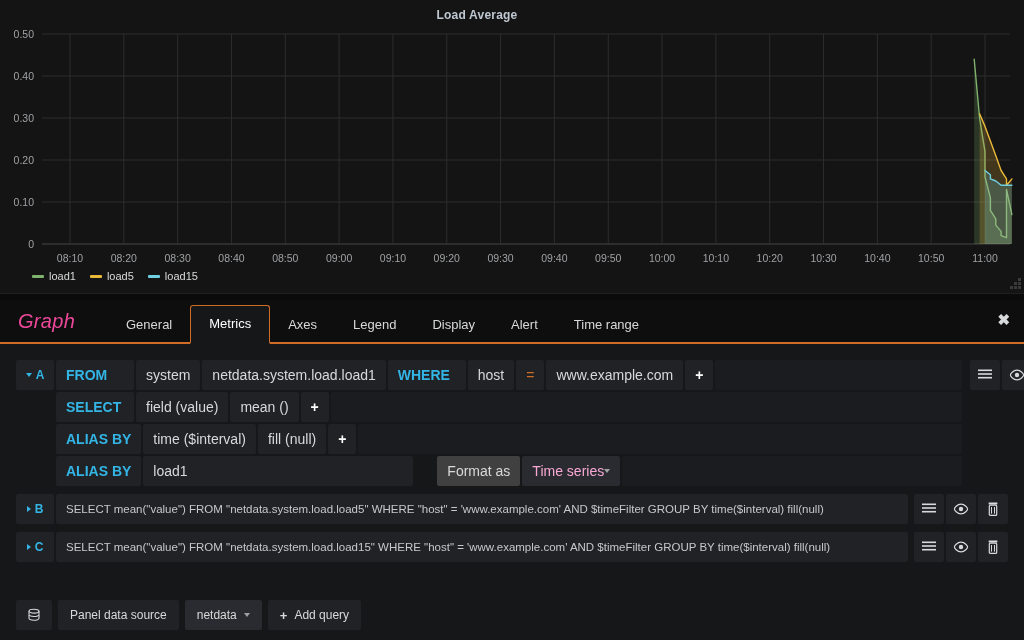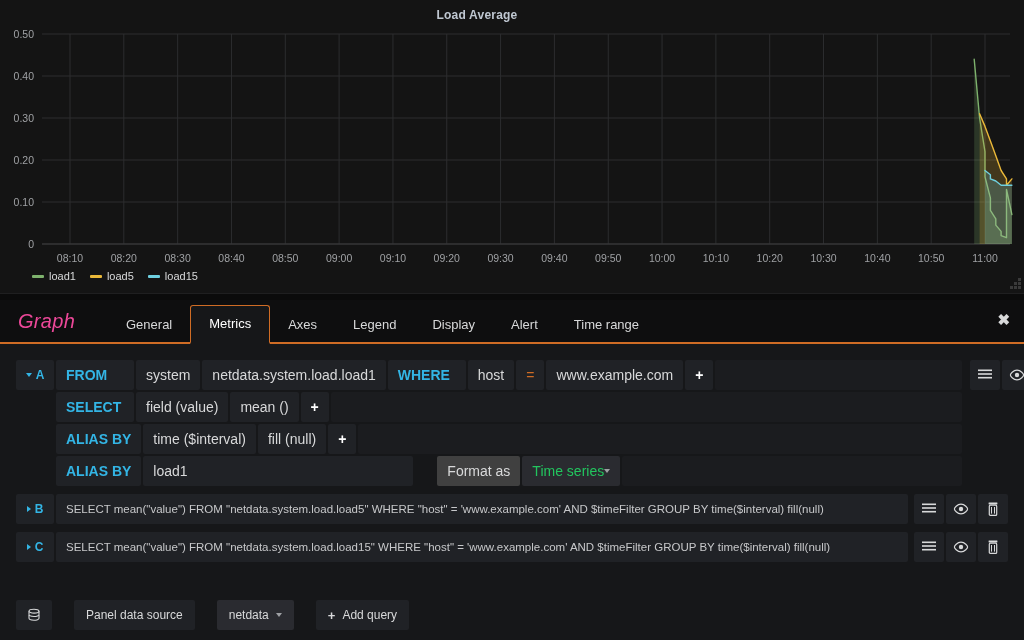--- a/index.html
+++ b/index.html
@@ -105,21 +105,21 @@
   }
   .seg.key { color: #33b5e5; font-weight: bold; min-width: 78px; }
   .seg.op { color: #cf6c25; min-width: 26px; justify-content: center; }
   .seg.plus { min-width: 28px; justify-content: center; color: #fff; font-weight: bold; }
   .seg.flex { flex: 1; background: #1b1c1f; cursor: default; }
   .seg.blank { flex: 1; background: transparent; cursor: default; }
   .seg.alias-input {
     flex: 1; background: #202226; color: #d8d9da; justify-content: flex-start;
   }
   .seg.label-plain { background: #404040; color: #d8d9da; }
-  .seg.select-box { background: #2a2b30; color: #22c55e; }
+  .seg.select-box { background: #2a2b30; color: #f9a8d4; }
   .caret-sm { width: 0; height: 0; border-top: 4px solid #9fa1a4;
               border-left: 3.5px solid transparent; border-right: 3.5px solid transparent; }
 
   .qtools { display: flex; margin-left: 4px; }
   .tool {
     width: 30px; height: 30px; background: #202226; border-radius: 2px;
     margin-left: 2px; display: flex; align-items: center; justify-content: center;
     cursor: pointer;
   }
   .tool svg { display: block; }
@@ -127,21 +127,21 @@
   .qtext {
     flex: 1; height: 30px; background: #202226; border-radius: 2px;
     display: flex; align-items: center; padding: 0 10px;
     font-size: 11.5px; color: #c7c8ca; white-space: nowrap; overflow: hidden;
     cursor: pointer;
   }
 
   
   #editor-footer {
     position: absolute; left: 16px; bottom: 10px;
-    display: flex; align-items: stretch; gap: 22px; margin-top: 32px;
+    display: flex; align-items: stretch; gap: 6px; margin-top: 32px;
   }
   .fbtn {
     height: 30px; background: #202226; border-radius: 2px;
     display: flex; align-items: center; padding: 0 12px;
     font-size: 12px; color: #d8d9da; cursor: pointer; gap: 7px;
     white-space: nowrap;
   }
   .fbtn.icon-only { padding: 0 11px; }
   .fbtn.ds { background: #2a2b30; }
 </style>

